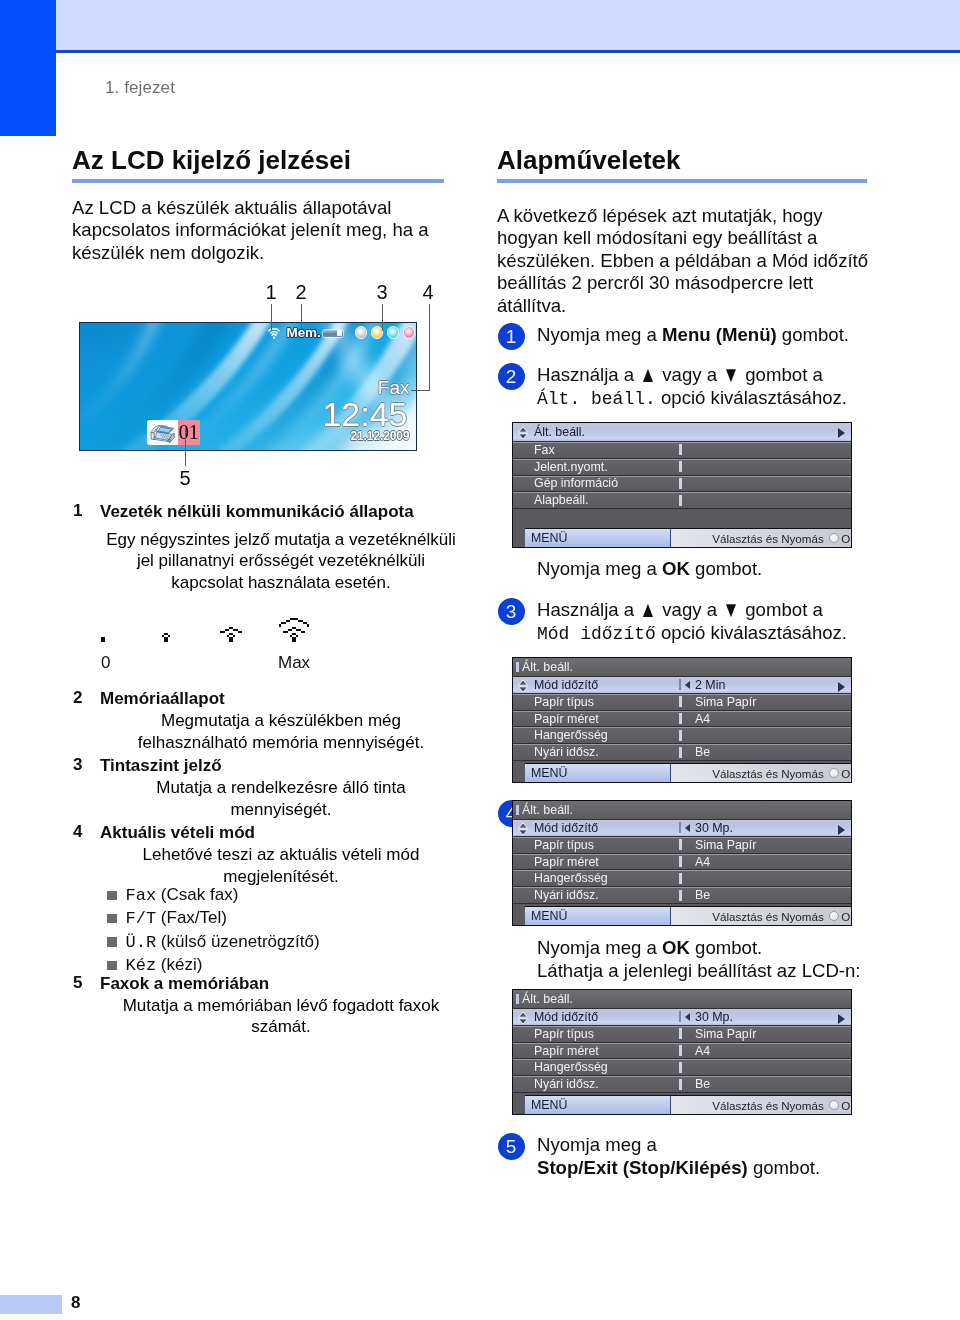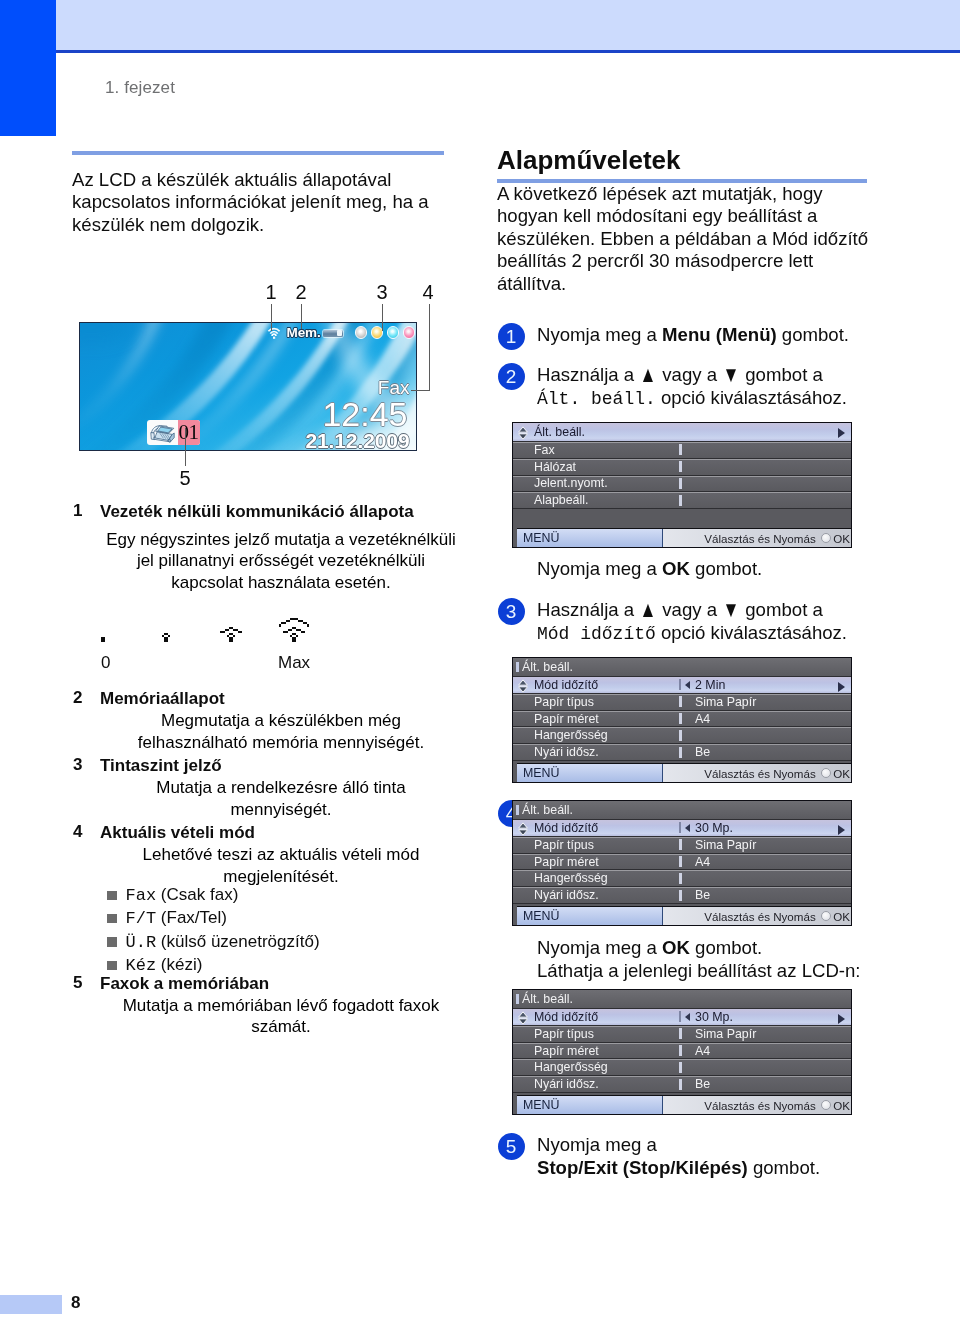--- a/index.html
+++ b/index.html
@@ -72,21 +72,21 @@
   .menu .sel .rlabel{margin-left:21px;}
   .menu .rdiv{width:3px;height:11px;background:#cfd3e4;flex:none;}
   .menu .rval{margin-left:13px;}
   .menu .sel .rval{margin-left:5px;}
   .menu .updn{position:absolute;left:3.5px;top:2.5px;width:12px;height:14px;}
   .menu .arrowR{position:absolute;right:6px;top:5px;width:0;height:0;
         border-left:7px solid #2a2f4a;border-top:5px solid transparent;border-bottom:5px solid transparent;}
   .menu .arrowL{width:0;height:0;border-right:5px solid #2f3550;
         border-top:4px solid transparent;border-bottom:4px solid transparent;flex:none;margin-left:4px;}
   .menu .rdiv2{background:#7f86a5;width:2px;}
-  .menu .footer{position:absolute;left:4px;bottom:0;width:100%;height:19px;display:flex;align-items:center;
+  .menu .footer{position:absolute;left:12px;bottom:0;width:100%;height:19px;display:flex;align-items:center;
         border-top:1.6px solid #101014;box-sizing:border-box;
         background:linear-gradient(90deg,#f7f8fb 0%,#eceef3 30%,#d3d6de 70%,#c4c7cf 100%);}
   .menu .fmenu{width:146px;height:100%;background:linear-gradient(#d3ddf5,#a8bce6);
         color:#16203c;display:flex;align-items:center;padding-left:6px;box-sizing:border-box;
         border-right:1.2px solid #2f4a7a;}
   .menu .fright{flex:1;display:flex;align-items:center;justify-content:flex-end;padding-right:5px;color:#23232a;font-size:11.6px;}
   .menu .okdot{width:10px;height:10px;border-radius:50%;border:1.1px solid #9a9da6;
         background:radial-gradient(circle at 40% 35%,#fbfbfc,#dcdee4);margin:0 2.5px 0 5px;box-sizing:border-box;}
   
   .lcd-wrap{position:absolute;left:6.5px;top:176px;width:338px;height:129px;
@@ -106,39 +106,40 @@
        border:1.3px solid #f5fcff;box-sizing:border-box;
        background:radial-gradient(circle at 45% 40%,#ffffff 10%,#d8d8d8 48%,#9e9e9e 100%);}
   .ink{left:275px;}
   .ink-y{left:291px;background:radial-gradient(circle at 45% 40%,#fffdf0 10%,#fcdc7e 48%,#e8ad22 100%);}
   .ink-c{left:307px;background:radial-gradient(circle at 45% 40%,#f2ffff 10%,#7ae8f9 48%,#1cbbdd 100%);}
   .ink-m{left:323px;background:radial-gradient(circle at 45% 40%,#fff2f7 10%,#fb9cc1 48%,#ee508e 100%);}
   .lcd-mode{position:absolute;right:6px;top:54px;font-size:19px;color:#fff;
             text-shadow:0.8px 0 0 #6c7d8c,-0.8px 0 0 #6c7d8c,0 0.8px 0 #6c7d8c,0 -0.8px 0 #6c7d8c;}
   .lcd-time{position:absolute;right:8px;top:72px;font-size:34px;color:#fff;letter-spacing:0px;
             text-shadow:0.9px 0 0 #7b8a97,-0.9px 0 0 #7b8a97,0 0.9px 0 #7b8a97,0 -0.9px 0 #7b8a97;}
-  .lcd-date{position:absolute;right:6px;top:106px;font-size:21px;font-weight:bold;color:#fff;
+  .lcd-date{position:absolute;right:6px;top:106px;font-size:12px;font-weight:bold;color:#fff;
             letter-spacing:-0.1px;
             text-shadow:0.8px 0 0 #5c6b78,-0.8px 0 0 #5c6b78,0 0.8px 0 #5c6b78,0 -0.8px 0 #5c6b78;}
   .lcd-faxbadge{position:absolute;left:67px;top:96.5px;height:25px;width:53px;display:flex;align-items:center;
                 border-radius:3px;overflow:hidden;background:#fbfbfb;}
   .faxic{width:30px;height:25px;font-size:0;display:block;padding-left:1px;}
   .faxnum{display:block;background:#f2899d;color:#0a0a0a;font-size:21px;font-weight:normal;width:23px;
           text-align:center;line-height:25px;font-family:"Liberation Serif",serif;letter-spacing:-0.5px;}
 
 </style>
 </head>
 <body>
 
 <div class="blue-tab"></div>
 <div class="hdr-band"></div>
 <div class="hdr-rule"></div>
 <div class="chapter">1. fejezet</div>
 
 <div class="col colL">
+  <h2 class="sec">Az LCD kijelző jelzései</h2>
   <div class="sec-rule"></div>
   <p class="body" style="margin-top:14px">Az LCD a készülék aktuális állapotával kapcsolatos információkat jelenít meg, ha a készülék nem dolgozik.</p>
 
 <div class="lcd-wrap">
   <svg class="lcd-bg" viewBox="0 0 342 133" preserveAspectRatio="none">
     <defs>
       <linearGradient id="lcdbg" x1="0" y1="0.15" x2="1" y2="0.95">
         <stop offset="0" stop-color="#0f8fd6"></stop>
         <stop offset="0.24" stop-color="#0b97dc"></stop>
         <stop offset="0.50" stop-color="#11a3e3"></stop>
@@ -337,21 +338,21 @@
     <div class="refhead">Faxok a memóriában</div>
     <div class="refbody">Mutatja a memóriában lévő fogadott faxok
 számát.</div>
   </div>
 </div>
 </div>
 
 <div class="col colR">
   <h2 class="sec">Alapműveletek</h2>
   <div class="sec-rule"></div>
-  <p class="body" style="margin-top:0">A következő lépések azt mutatják, hogy hogyan kell módosítani egy beállítást a készüléken. Ebben a példában a Mód időzítő beállítás 2 percről 30 másodpercre lett átállítva.</p>
+  <p class="body" style="margin-top:22px">A következő lépések azt mutatják, hogy hogyan kell módosítani egy beállítást a készüléken. Ebben a példában a Mód időzítő beállítás 2 percről 30 másodpercre lett átállítva.</p>
 <div class="steps">
       <div class="step" style="top:0">
  <div class="stepcirc">1</div>
  <div class="steptxt"><span>Nyomja meg a </span><b>Menu (Menü)</b><span> gombot.</span></div>
 </div>
       <div class="step" style="margin-top:17px">
  <div class="stepcirc">2</div>
  <div class="steptxt"><span>Használja a </span><span class="arrw">▲</span><span> vagy a </span><span class="arrw">▼</span><span> gombot a</span><br><span class="mono2">Ált. beáll.</span><span> opció kiválasztásához.</span></div>
  <div class="mh" style="margin:11px 0 0 15px">
           <div class="menu">
@@ -361,25 +362,25 @@
                   <path d="M6.5 15 L11.5 9 L1.5 9 Z" fill="#3d4758" stroke="#ffffff" stroke-width="1" stroke-linejoin="round"></path>
                 </svg></span>
               <span class="rlabel" style="width:auto">Ált. beáll.</span>
               <span class="arrowR"></span>
             </div>
             <div class="row">
               <span class="rlabel">Fax</span>
               <span class="rdiv"></span>
             </div>
             <div class="row">
-              <span class="rlabel">Hálózat</span>
-              <span class="rdiv"></span>
-            </div>
-            <div class="row">
               <span class="rlabel">Jelent.nyomt.</span>
+              <span class="rdiv"></span>
+            </div>
+            <div class="row">
+              <span class="rlabel">Gép információ</span>
               <span class="rdiv"></span>
             </div>
             <div class="row">
               <span class="rlabel">Alapbeáll.</span>
               <span class="rdiv"></span>
             </div>
             <div class="footer">
               <span class="fmenu">MENÜ</span>
               <span class="fright">
                 <span>Választás és Nyomás</span>

